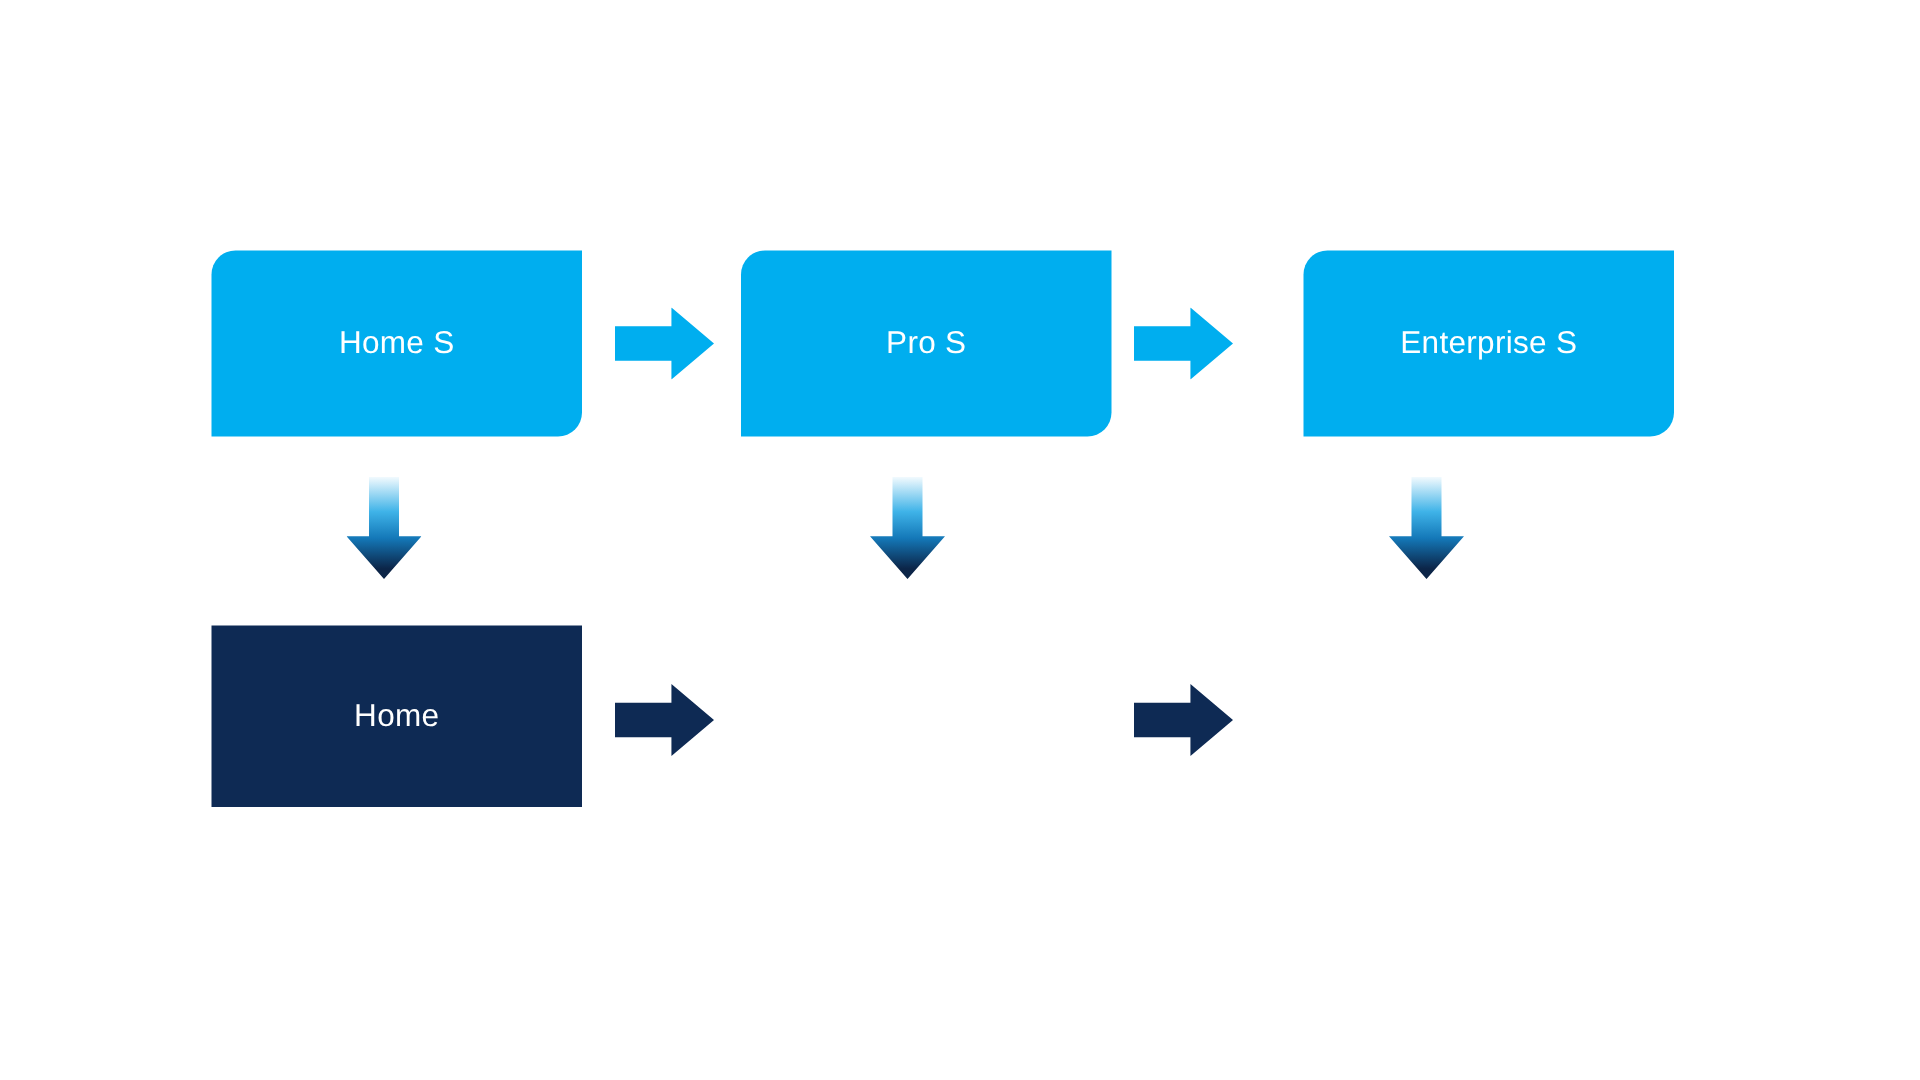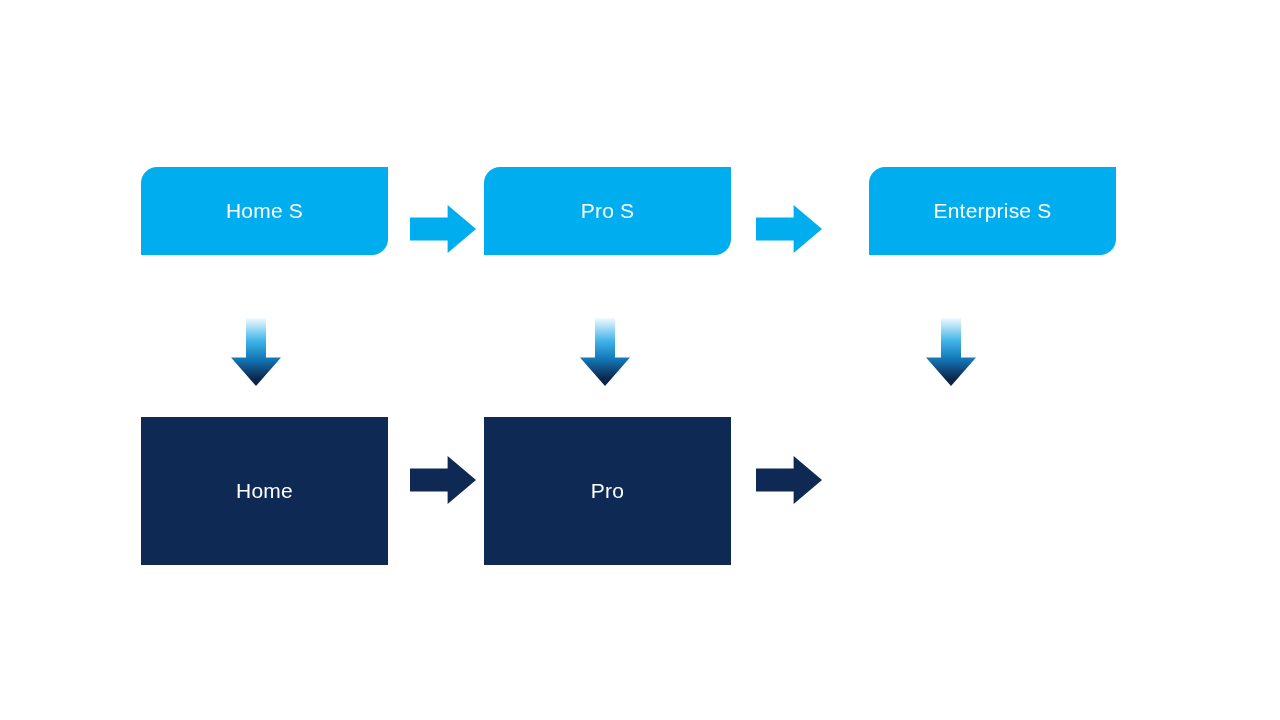--- a/index.html
+++ b/index.html
@@ -20,32 +20,32 @@
     width: 247px;
     display: flex;
     align-items: center;
     justify-content: center;
     color: var(--box-text, #ffffff);
     font-size: 21px;
     letter-spacing: 0.2px;
   }
   .box.top {
     top: 167px;
-    height: 88px;
+    height: 124px;
     background: var(--light-blue, #00AEEF);
     border-radius: 16px 0 16px 0;
     justify-content: center;
   }
   .box.bottom {
     top: 417px;
-    height: 148px;
+    height: 121px;
     background: var(--dark-navy, #0E2A54);
   }
   .col1 { left: 141px; }
-  .col2 { left: 484px; }
+  .col2 { left: 494px; }
   .col3 { left: 869px; }
 
   .arrow-right {
     position: absolute;
     width: 66px;
     height: 50px;
     clip-path: polygon(0% 27%, 57% 27%, 57% 2%, 100% 50%, 57% 98%, 57% 73%, 0% 73%);
   }
   .arrow-right.light {
     top: 204px;
@@ -97,20 +97,17 @@
   <div class="arrow-right light gap1"></div>
   <div class="arrow-right light gap2"></div>
 
   <div class="arrow-down dcol1"></div>
   <div class="arrow-down dcol2"></div>
   <div class="arrow-down dcol3"></div>
 
   <div class="box bottom col1">
     <span class="label">Home</span>
   </div>
-  <div class="box bottom col2">
-    <span class="label">Pro</span>
-  </div>
 
   <div class="arrow-right dark gap1"></div>
   <div class="arrow-right dark gap2"></div>
 
 </div>
 
 </body></html>

